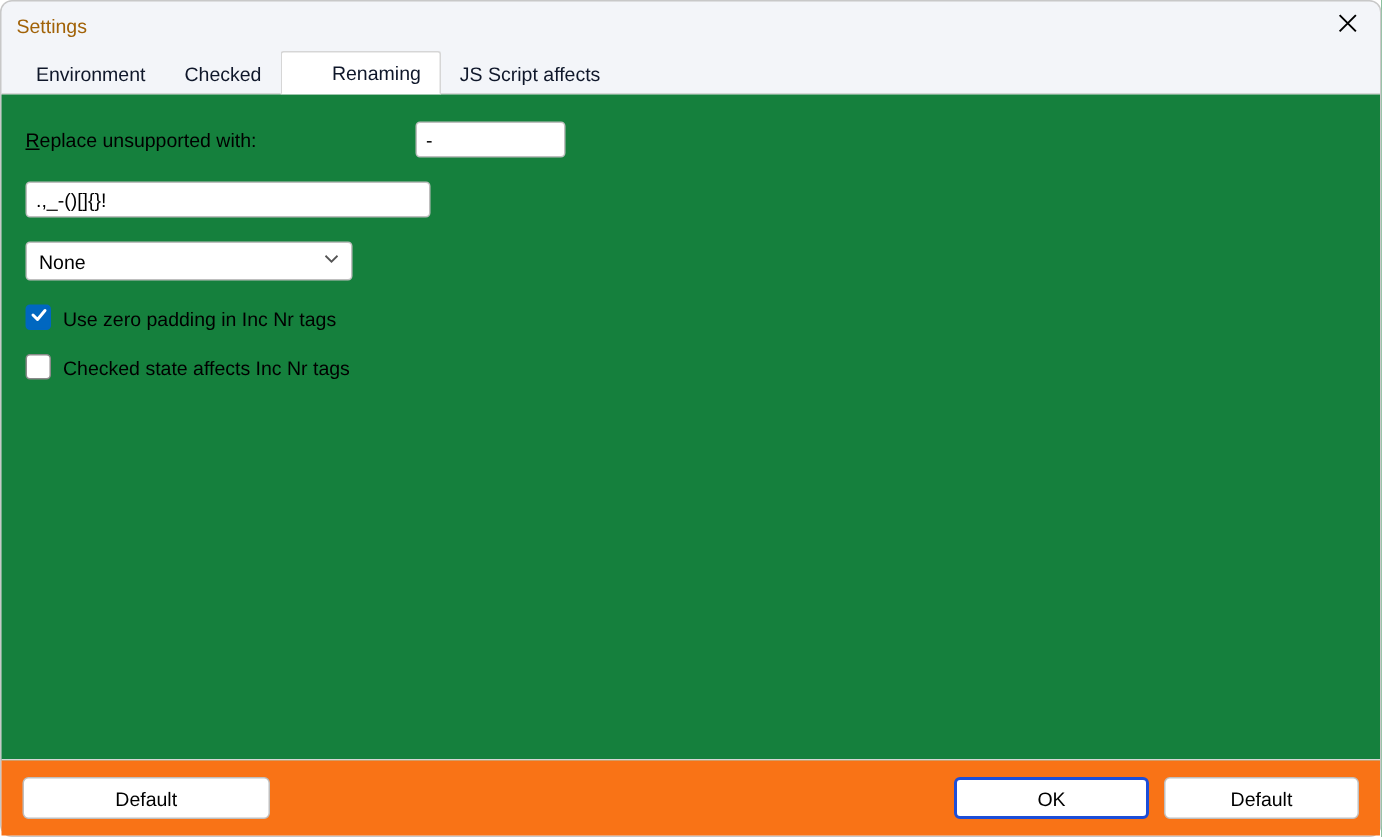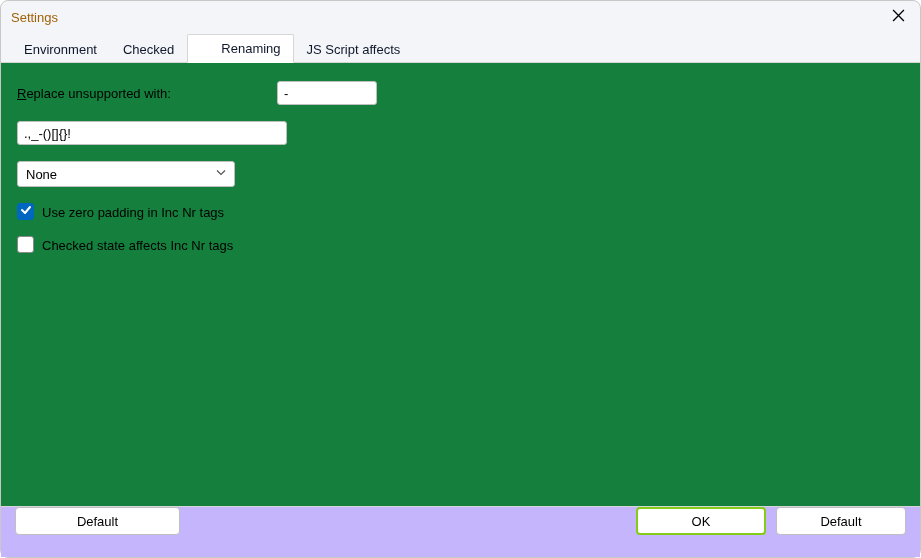--- a/index.html
+++ b/index.html
@@ -139,39 +139,39 @@
     }
     .checkbox.checked {
       background: #0067c0;
       border-color: #0067c0;
     }
     .checkbox.checked svg { width: 12px; height: 12px; }
     .check-label { font-size: 13px; }
     .footer {
       height: 50px;
       display: flex;
-      align-items: flex-start;
+      align-items: center;
       padding: 0 14px;
-      background: #c4b5fd;
+      background: #f97316;
       gap: 10px;
     }
     .footer-spacer { flex: 1; }
     .btn {
       min-width: 130px;
       height: 28px;
       border: 1px solid #bfbfbf;
       border-radius: 4px;
       background: #fff;
       font-size: 13px;
       font-family: inherit;
       cursor: pointer;
       padding: 0 18px;
     }
     .btn.primary {
-      border: 2px solid #84cc16;
+      border: 2px solid #1d4ed8;
     }
     .btn.wide { min-width: 165px; }
   </style>
 </head>
 <body>
 
 <div class="window">
 
   <div class="titlebar">
     <span class="titlebar-title">Settings</span>

